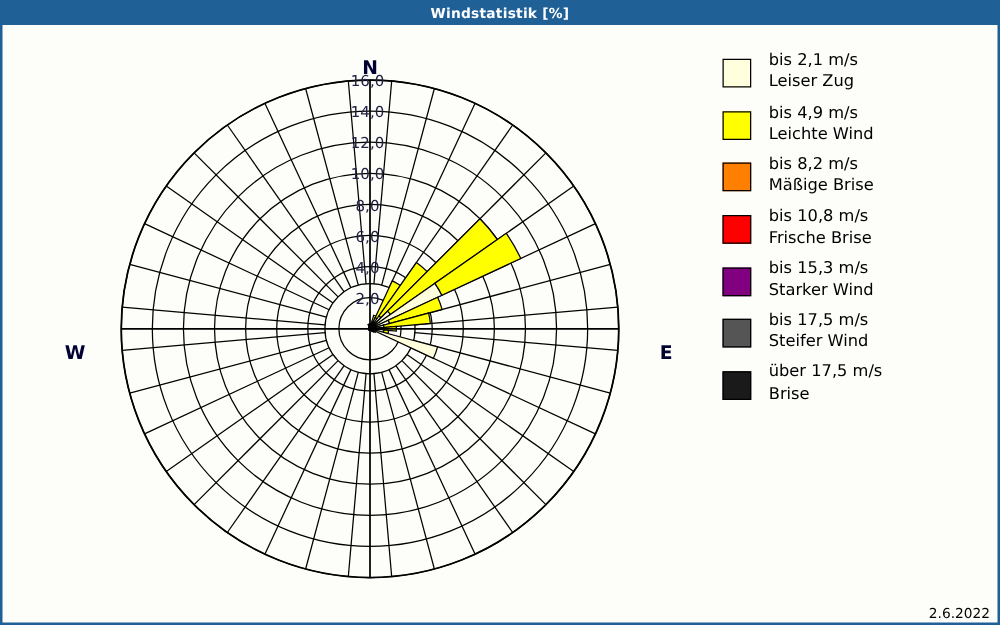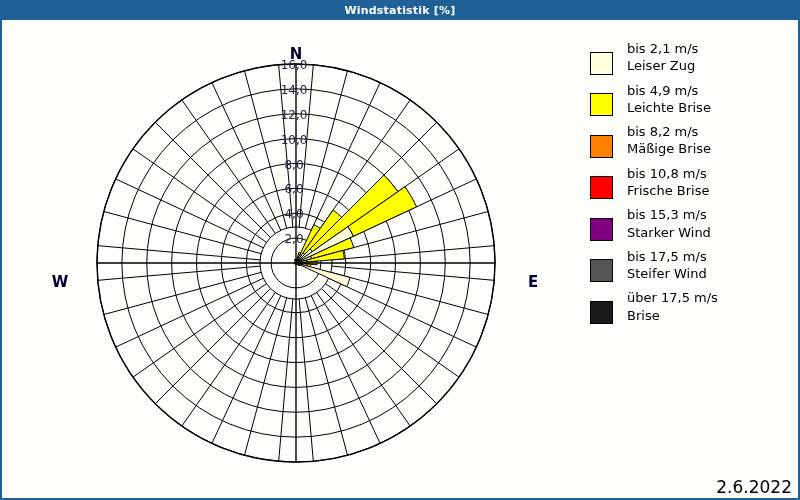--- a/index.html
+++ b/index.html
@@ -66,23 +66,22 @@
 
   
   #legend {
     position: absolute;
     left: 578px;
     top: 40px;
     width: 215px;
   }
   .legend-row {
     display: flex;
-    align-items: flex-end;
+    align-items: center;
     margin-bottom: 7px;
-    margin-left: 12px;
   }
   .swatch {
     width: 23px;
     height: 23px;
     border: 1px solid #000000;
     box-sizing: border-box;
     flex: 0 0 auto;
     margin-top: 3px;
   }
   .legend-text {
@@ -92,21 +91,21 @@
     line-height: 1.33;
     white-space: nowrap;
   }
   .legend-text div { }
 
   
   #datestamp {
     position: absolute;
     right: 8px;
     bottom: 3px;
-    font-size: 17px;
+    font-size: 11px;
     color: #000000;
   }
 </style>
 </head>
 <body>
 
 <div id="app">
 
   <div id="titlebar">
     <span>Windstatistik [%]</span>
@@ -242,21 +241,21 @@
         <div class="swatch" style="background: rgb(255, 255, 221);"></div>
         <div class="legend-text">
           <div>bis 2,1 m/s</div>
           <div>Leiser Zug</div>
         </div>
       </div>
       <div class="legend-row">
         <div class="swatch" style="background: rgb(255, 255, 0);"></div>
         <div class="legend-text">
           <div>bis 4,9 m/s</div>
-          <div>Leichte Brise</div>
+          <div>Leichte Wind</div>
         </div>
       </div>
       <div class="legend-row">
         <div class="swatch" style="background: rgb(255, 128, 0);"></div>
         <div class="legend-text">
           <div>bis 8,2 m/s</div>
           <div>Mäßige Brise</div>
         </div>
       </div>
       <div class="legend-row">

